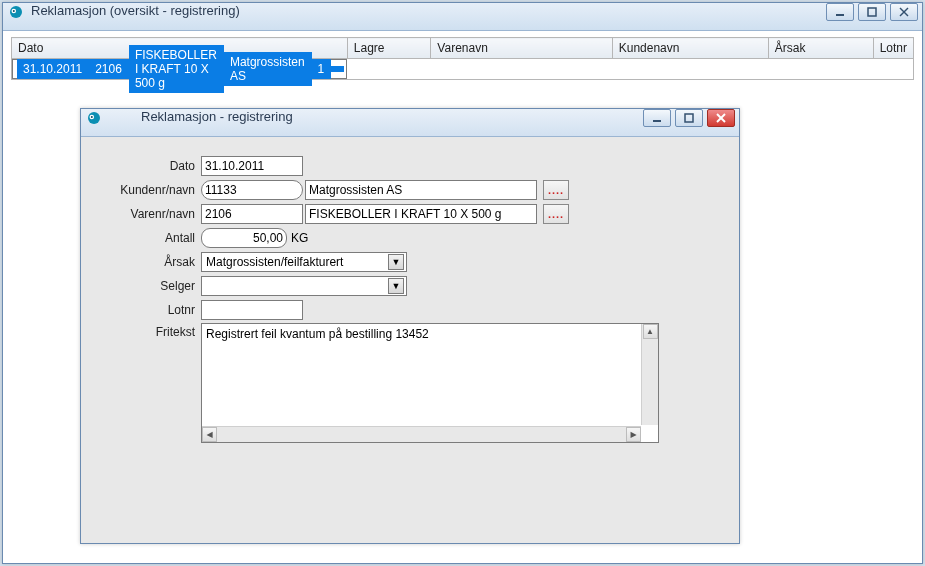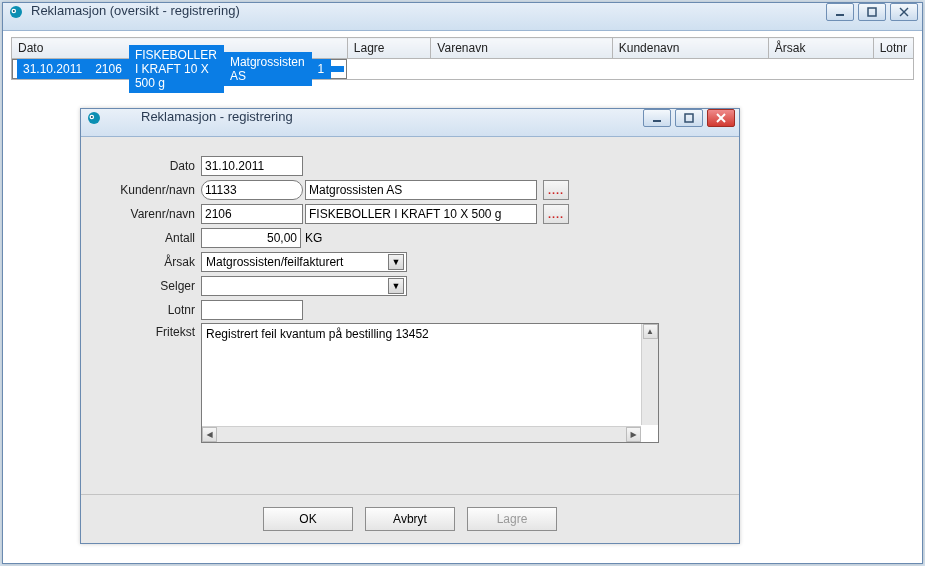--- a/index.html
+++ b/index.html
@@ -235,21 +235,21 @@
 
       <div class="form-row">
         <div class="lbl">Varenr/navn</div>
         <input class="inp" style="width: 102px;" value="2106">
         <input class="inp" style="width: 232px; margin-left: 2px;" value="FISKEBOLLER I KRAFT 10 X 500 g">
         <div class="lookup-btn">....</div>
       </div>
 
       <div class="form-row">
         <div class="lbl">Antall</div>
-        <input class="inp num" style="width: 100px;" value="50,00">
+        <input class="inp num" style="width: 86px; border-radius: 9px;" value="50,00">
         <span class="unit">KG</span>
       </div>
 
       <div class="form-row">
         <div class="lbl">Årsak</div>
         <div class="sel" style="width:206px">
           <span>Matgrossisten/feilfakturert</span>
           <div class="sel-btn">▼</div>
         </div>
       </div>
@@ -275,19 +275,14 @@
             <div class="sbtn">▲</div>
           </div>
           <div class="ta-scroll-h">
             <div class="sbtn">◀</div>
             <div class="sbtn">▶</div>
           </div>
         </div>
       </div>
 
     </div>
-    <div class="dialog-buttons">
-      <button class="btn">OK</button>
-      <button class="btn">Avbryt</button>
-      <button class="btn disabled">Lagre</button>
-    </div>
   </div>
 </div>
 
 </body></html>

